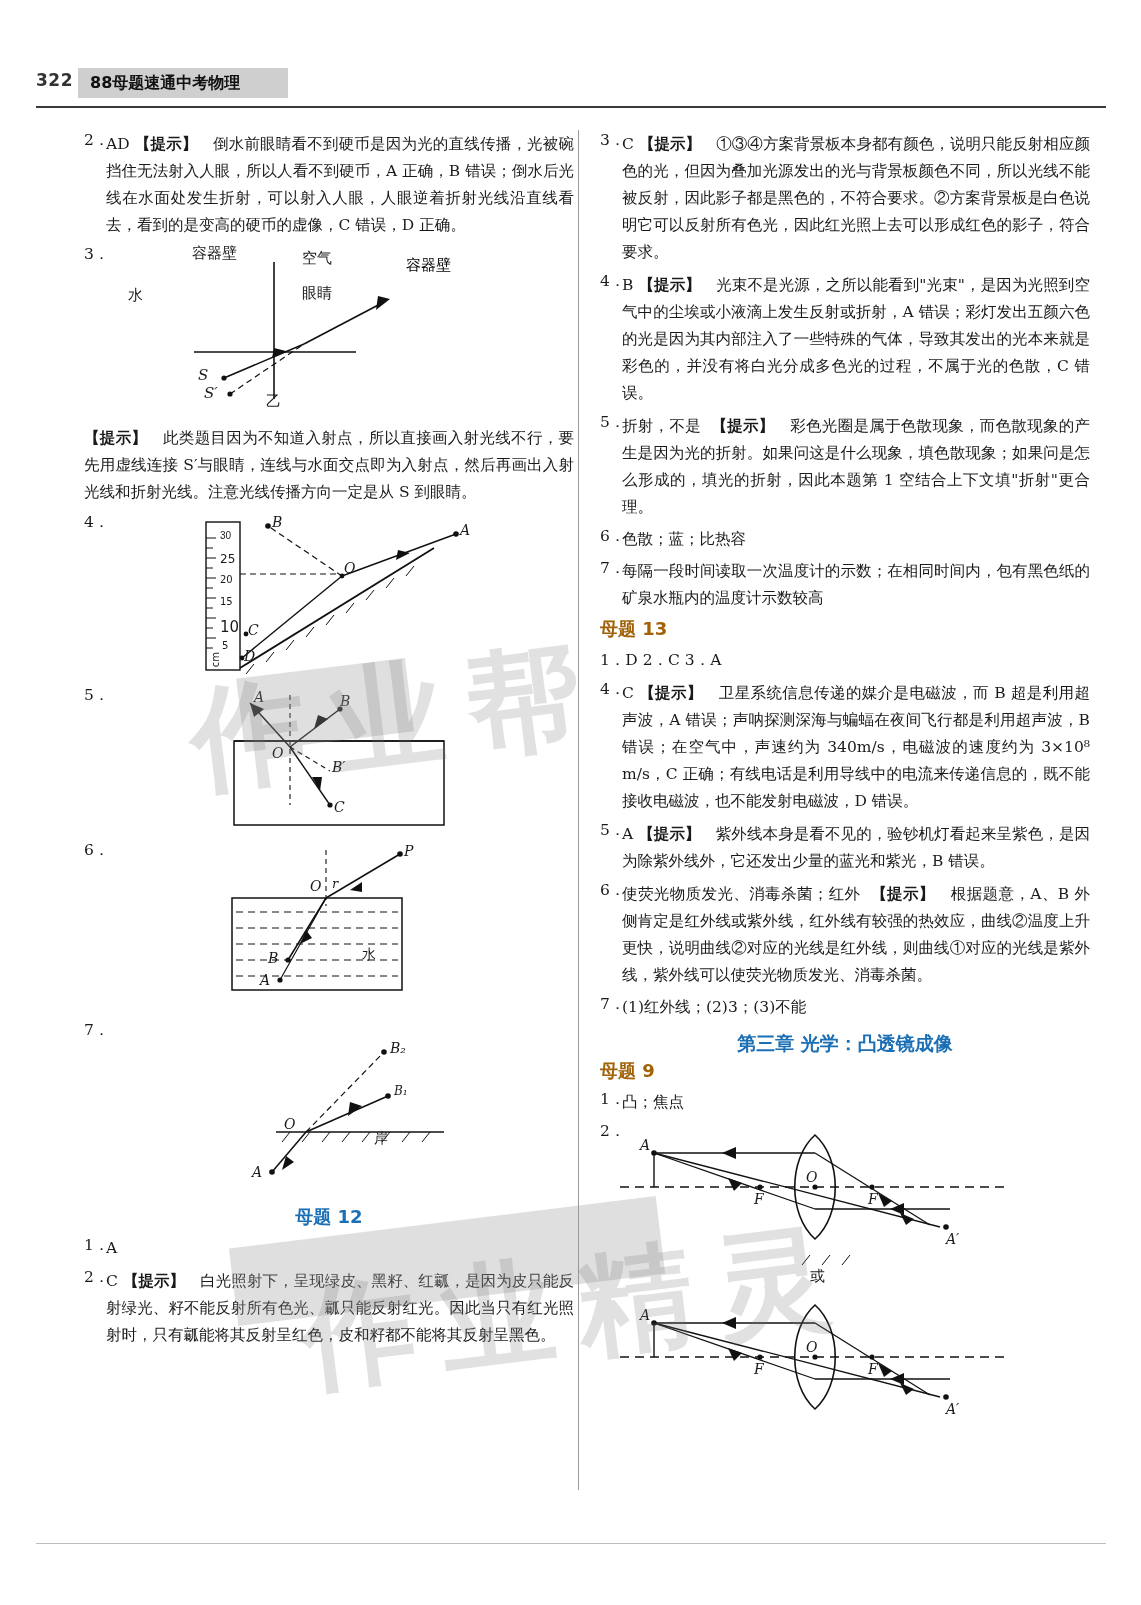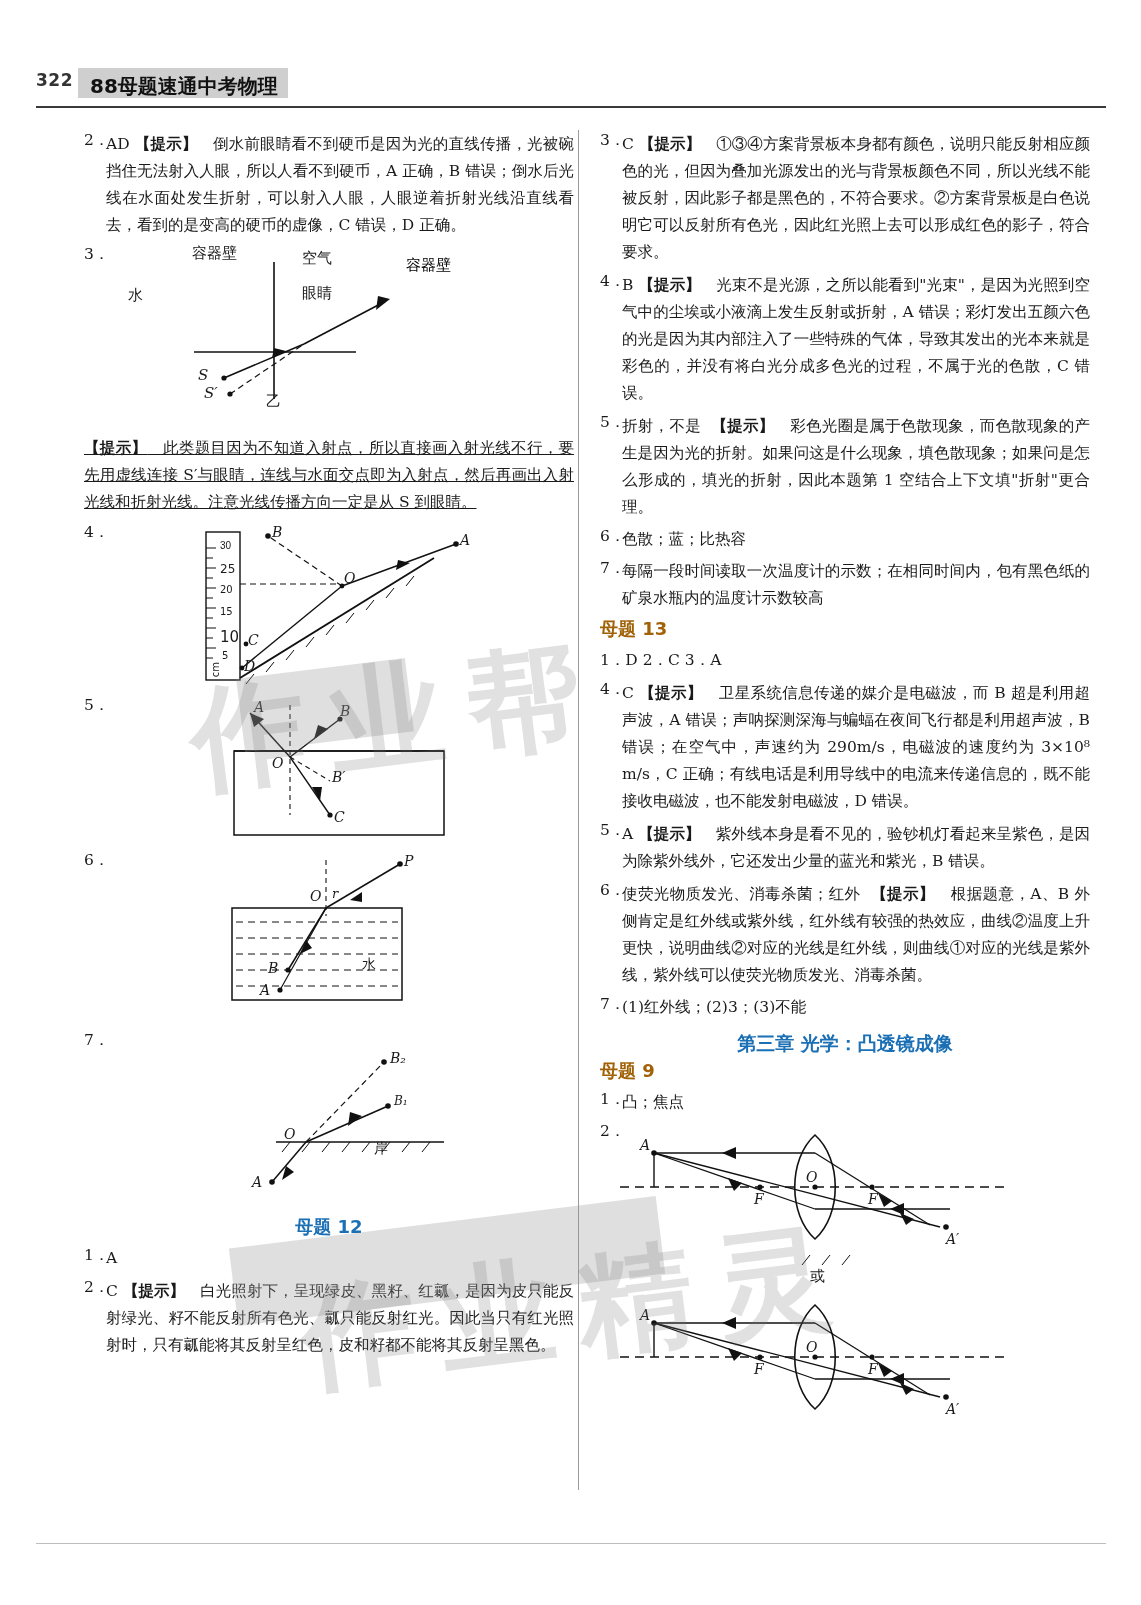--- a/index.html
+++ b/index.html
@@ -29,21 +29,21 @@
     font-weight:bold; font-size:17px; color:#333;
     letter-spacing:0.5px;
   }
   .header-band {
     position:absolute; left:78px; top:6px; height:30px; width:210px;
     background:#cfcfcf;
   }
   .header-band-title {
     position:absolute; left:90px; top:11px;
     font-family:"DejaVu Sans", sans-serif;
-    font-size:20px; font-weight:bold; color:#111;
+    font-size:16px; font-weight:bold; color:#111;
     letter-spacing:0px;
     white-space:nowrap;
   }
   .header-bars {
     position:absolute; left:78px; top:9px; width:10px; height:24px;
   }
   .header-bars i {
     position:absolute; top:0; width:2px; height:24px; background:#333;
   }
   .header-bars i:nth-child(1){ left:0; }
@@ -179,21 +179,21 @@
           <text x="70" y="26" font-family="DejaVu Sans, sans-serif" font-size="15" visibility="hidden">x</text>
         </svg>
         <div style="position:absolute;left:86px;top:0px;font-size:15px;">容器壁</div>
         <div style="position:absolute;left:196px;top:5px;font-size:15px;">空气</div>
         <div style="position:absolute;left:22px;top:42px;font-size:15px;">水</div>
         <div style="position:absolute;left:196px;top:40px;font-size:15px;">眼睛</div>
         <div style="position:absolute;left:92px;top:122px;font-size:15px;font-style:italic;">S</div>
         <div style="position:absolute;left:98px;top:140px;font-size:15px;font-style:italic;">S′</div>
         <div style="position:absolute;left:160px;top:148px;font-size:15px;">乙</div>
       </div>
-      <div class="txt" style="margin-top:20px;text-decoration:underline;">
+      <div class="txt" style="margin-top:10px;">
         <span class="hint">【提示】</span>
         &nbsp;&nbsp;<span>此类题目因为不知道入射点，所以直接画入射光线不行，要先用虚线连接 S′与眼睛，连线与水面交点即为入射点，然后再画出入射光线和折射光线。注意光线传播方向一定是从 S 到眼睛。</span>
       </div>
     </div>
 
     <div class="item" style="margin-top:6px;">
       <div class="num">4．</div>
       <div class="fig" style="margin-left:100px;height:168px;">
         <svg width="340" height="168" viewBox="0 0 340 168">
 
@@ -425,21 +425,21 @@
 
     <div class="item">
       <div class="txt">1．D  2．C  3．A</div>
     </div>
 
     <div class="item">
       <div class="num">4．</div>
       <div class="txt body-ind">
         <span>C</span>
         <span class="hint">【提示】</span>
-        &nbsp;&nbsp;<span>卫星系统信息传递的媒介是电磁波，而 B 超是利用超声波，A 错误；声呐探测深海与蝙蝠在夜间飞行都是利用超声波，B 错误；在空气中，声速约为 290m/s，电磁波的速度约为 3×10⁸ m/s，C 正确；有线电话是利用导线中的电流来传递信息的，既不能接收电磁波，也不能发射电磁波，D 错误。</span>
+        &nbsp;&nbsp;<span>卫星系统信息传递的媒介是电磁波，而 B 超是利用超声波，A 错误；声呐探测深海与蝙蝠在夜间飞行都是利用超声波，B 错误；在空气中，声速约为 340m/s，电磁波的速度约为 3×10⁸ m/s，C 正确；有线电话是利用导线中的电流来传递信息的，既不能接收电磁波，也不能发射电磁波，D 错误。</span>
       </div>
     </div>
 
     <div class="item">
       <div class="num">5．</div>
       <div class="txt body-ind">
         <span>A</span>
         <span class="hint">【提示】</span>
         &nbsp;&nbsp;<span>紫外线本身是看不见的，验钞机灯看起来呈紫色，是因为除紫外线外，它还发出少量的蓝光和紫光，B 错误。</span>
       </div>

